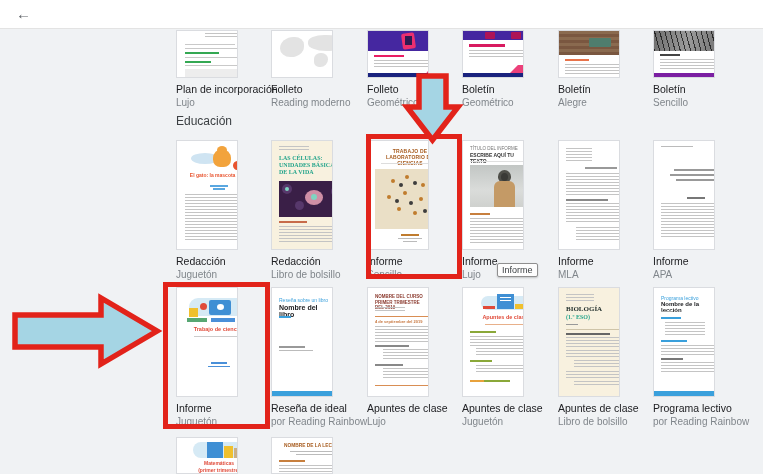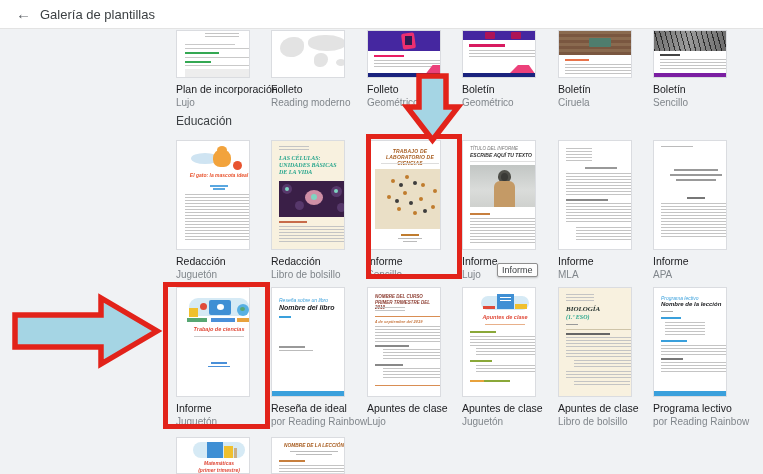--- a/index.html
+++ b/index.html
@@ -6,42 +6,41 @@
     font-family:"Liberation Sans",sans-serif;background:#f0f2f4;position:relative;}
   .abs{position:absolute;}
   
   .topbar{position:absolute;left:0;top:0;width:763px;height:28px;background:#fff;
     border-bottom:1px solid #e3e3e3;z-index:7;}
   .back{position:absolute;left:16px;top:5px;font-size:15px;color:#5f6368;cursor:pointer;}
   .title{position:absolute;left:40px;top:7px;font-size:13px;color:#3c4043;}
   .section-label{position:absolute;left:176px;top:114px;font-size:12px;color:#3c4043;}
   
   .card{position:absolute;width:86px;z-index:1;}
-  .thumb{position:relative;width:74px;background:#fff;border:1px solid #dadce0;
-    box-sizing:border-box;overflow:hidden;font-style:italic;}
+  .thumb{position:relative;width:62px;background:#fff;border:1px solid #dadce0;
+    box-sizing:border-box;overflow:hidden;}
   .h48{height:48px}.h110{height:110px}.h37{height:37px}
   .card-name{margin-top:5px;font-size:10.5px;font-weight:500;color:#202124;white-space:nowrap;}
   .card-style{margin-top:2px;font-size:10px;color:#80868b;white-space:nowrap;}
   .ln{position:absolute;height:1px;background:#c9c9c9;}
   .blk{position:absolute;background-image:repeating-linear-gradient(to bottom,#c4c4c4 0 1px,transparent 1px 3px);}
   .dt{position:absolute;font-weight:bold;text-align:center;line-height:1.15;}
   .dot{position:absolute;width:4px;height:4px;border-radius:50%;}
   
   .redbox{position:absolute;border:5px solid #e2231a;box-sizing:border-box;z-index:5;}
   .arrows{position:absolute;left:0;top:0;z-index:8;pointer-events:none;}
   .tooltip{position:absolute;left:497px;top:263px;z-index:9;background:#fdfdfd;
     border:1px solid #8f8f8f;border-radius:2px;font-size:9px;color:#3c4043;
     padding:1px 4px;box-shadow:0 1px 2px rgba(0,0,0,.2);}
 </style>
 </head>
 <body>
 
 <div class="topbar">
   <span class="back">←</span>
-  <span class="title">Galería de plantillas</span>
 </div>
 
 <div class="card" style="left:176px;top:30px">
   <div class="thumb h48">
     <div class="blk" style="left:28px;top:2px;width:34px;height:6px"></div>
     <div class="ln" style="left:8px;top:13px;width:50px"></div>
     <div class="ln" style="left:8px;top:17px;width:70px"></div>
     <div class="abs" style="left:8px;top:21px;width:34px;height:2px;background:#34a853"></div>
     <div class="ln" style="left:8px;top:26px;width:70px"></div>
     <div class="abs" style="left:8px;top:30px;width:26px;height:2px;background:#34a853"></div>
@@ -94,21 +93,21 @@
 </div>
 
 <div class="card" style="left:558px;top:30px">
   <div class="thumb h48">
     <div class="abs" style="left:0;top:0;width:84px;height:24px;background:repeating-linear-gradient(0deg,#7a5740 0 3px,#8a6a4f 3px 6px)"></div>
     <div class="abs" style="left:30px;top:7px;width:22px;height:9px;background:#4f7d6d;border-radius:1px"></div>
     <div class="abs" style="left:6px;top:28px;width:24px;height:2px;background:#e8734a"></div>
     <div class="blk" style="left:6px;top:33px;width:72px;height:12px"></div>
   </div>
   <div class="card-name">Boletín</div>
-  <div class="card-style">Ciruela</div>
+  <div class="card-style">Alegre</div>
 </div>
 
 <div class="card" style="left:653px;top:30px">
   <div class="thumb h48">
     <div class="abs" style="left:0;top:0;width:84px;height:20px;background:linear-gradient(100deg,#6e6e6e,#9b9b9b 40%,#5c5c5c),repeating-linear-gradient(75deg,#555 0 1px,transparent 1px 5px);background-blend-mode:multiply"></div>
     <div class="abs" style="left:6px;top:23px;width:20px;height:2px;background:#444"></div>
     <div class="blk" style="left:6px;top:28px;width:72px;height:10px"></div>
     <div class="abs" style="left:0;top:42px;width:84px;height:5px;background:#7b1fa2"></div>
   </div>
   <div class="card-name">Boletín</div>

